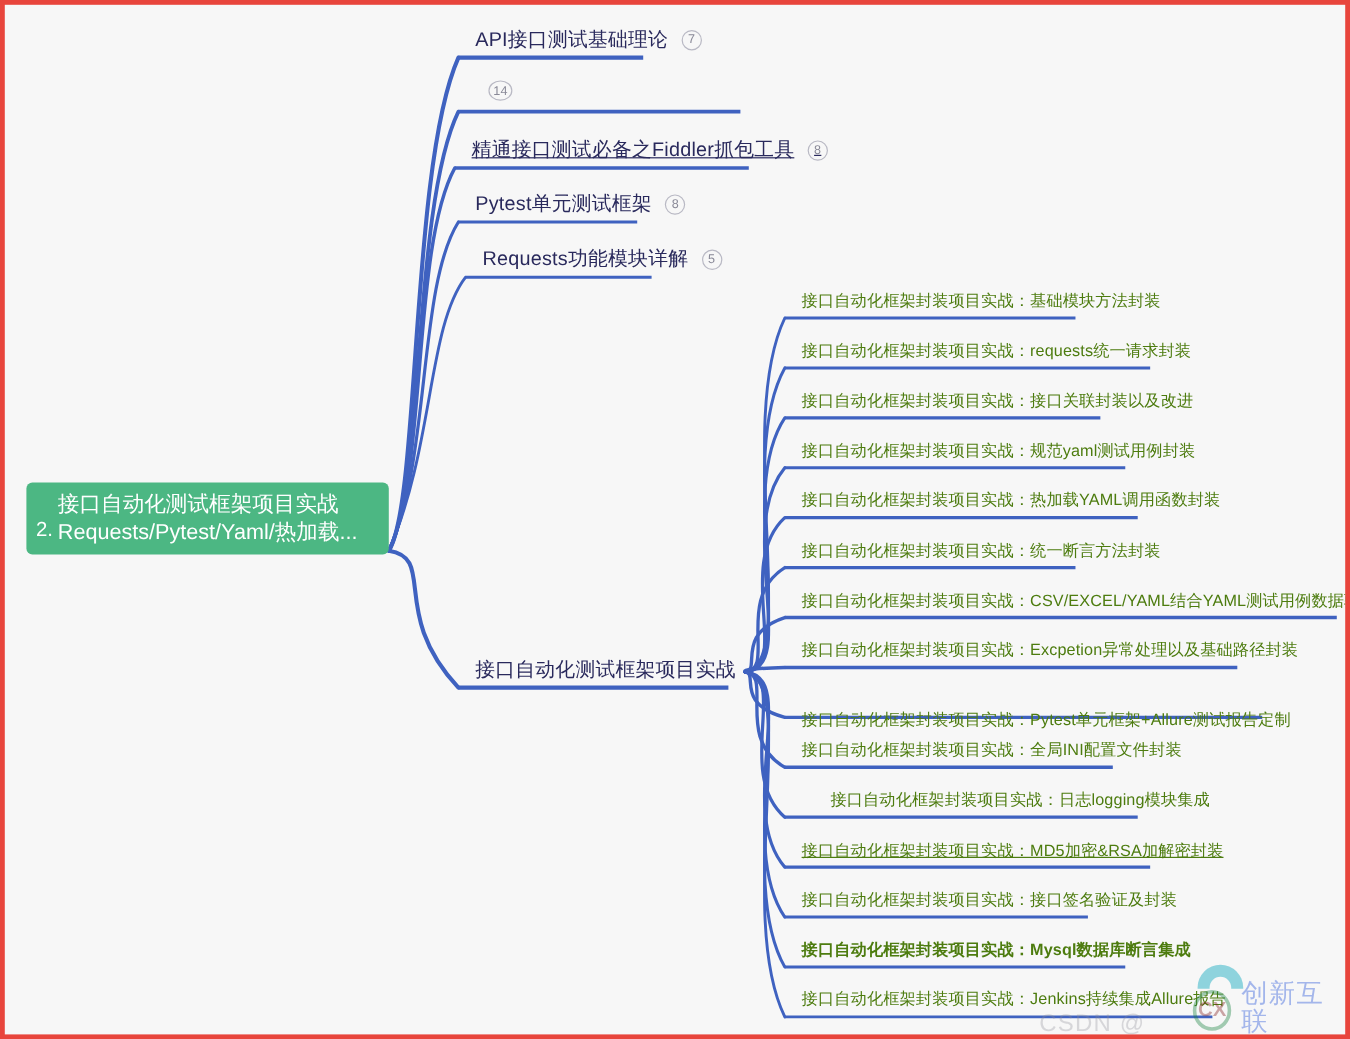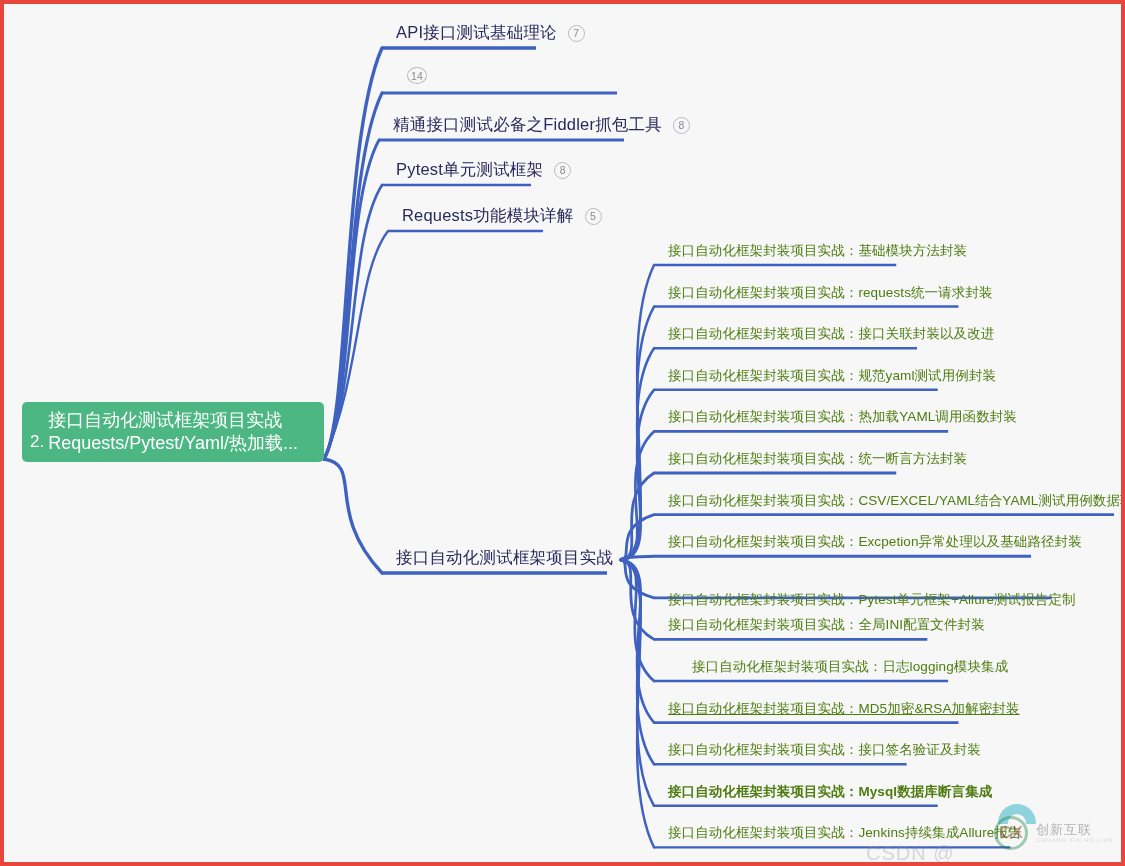--- a/index.html
+++ b/index.html
@@ -90,21 +90,21 @@
     opacity:.38;
   }
   .wm-mark{
     width:34px;height:34px;border-radius:50%;
     border:3px solid #15803d;
     display:flex;align-items:center;justify-content:center;
     font-size:17px;font-weight:bold;color:#7f1d1d;
     box-sizing:border-box;
   }
   .wm-words{margin-left:8px;line-height:1.05;}
-  .wm-cn{font-size:13px;color:#404040;letter-spacing:1px;}
+  .wm-cn{font-size:22px;color:#1d4ed8;letter-spacing:1px;}
   .wm-en{font-size:6px;color:#a6a6a6;letter-spacing:.8px;}
   .wm-teal{
     position:absolute;left:994px;top:800px;
     width:38px;height:20px;
     background:#39b6c8;
     border-radius:19px 19px 0 0;
     opacity:.55;
   }
   .wm-teal-inner{
     position:absolute;left:1004px;top:810px;
@@ -170,21 +170,21 @@
   </div>
 
   <div id="nodes">
       <div class="l1" style="left: 392px; top: 18px;">
         <span class="lbl">API接口测试基础理论</span>
         <span class="badge">7</span>
       </div>
       <div class="l1" style="left: 392px; top: 63px;">
         <span class="badge">14</span>
       </div>
-      <div class="l1" style="left: 389px; top: 110px;">
+      <div class="l1" style="left: 389px; top: 110px; text-decoration: underline;">
         <span class="lbl">精通接口测试必备之Fiddler抓包工具</span>
         <span class="badge">8</span>
       </div>
       <div class="l1" style="left: 392px; top: 155px;">
         <span class="lbl">Pytest单元测试框架</span>
         <span class="badge">8</span>
       </div>
       <div class="l1" style="left: 398px; top: 201px;">
         <span class="lbl">Requests功能模块详解</span>
         <span class="badge">5</span>

